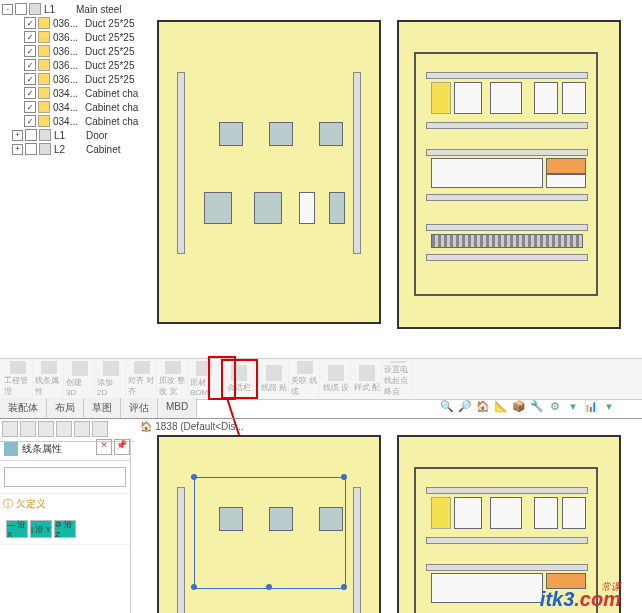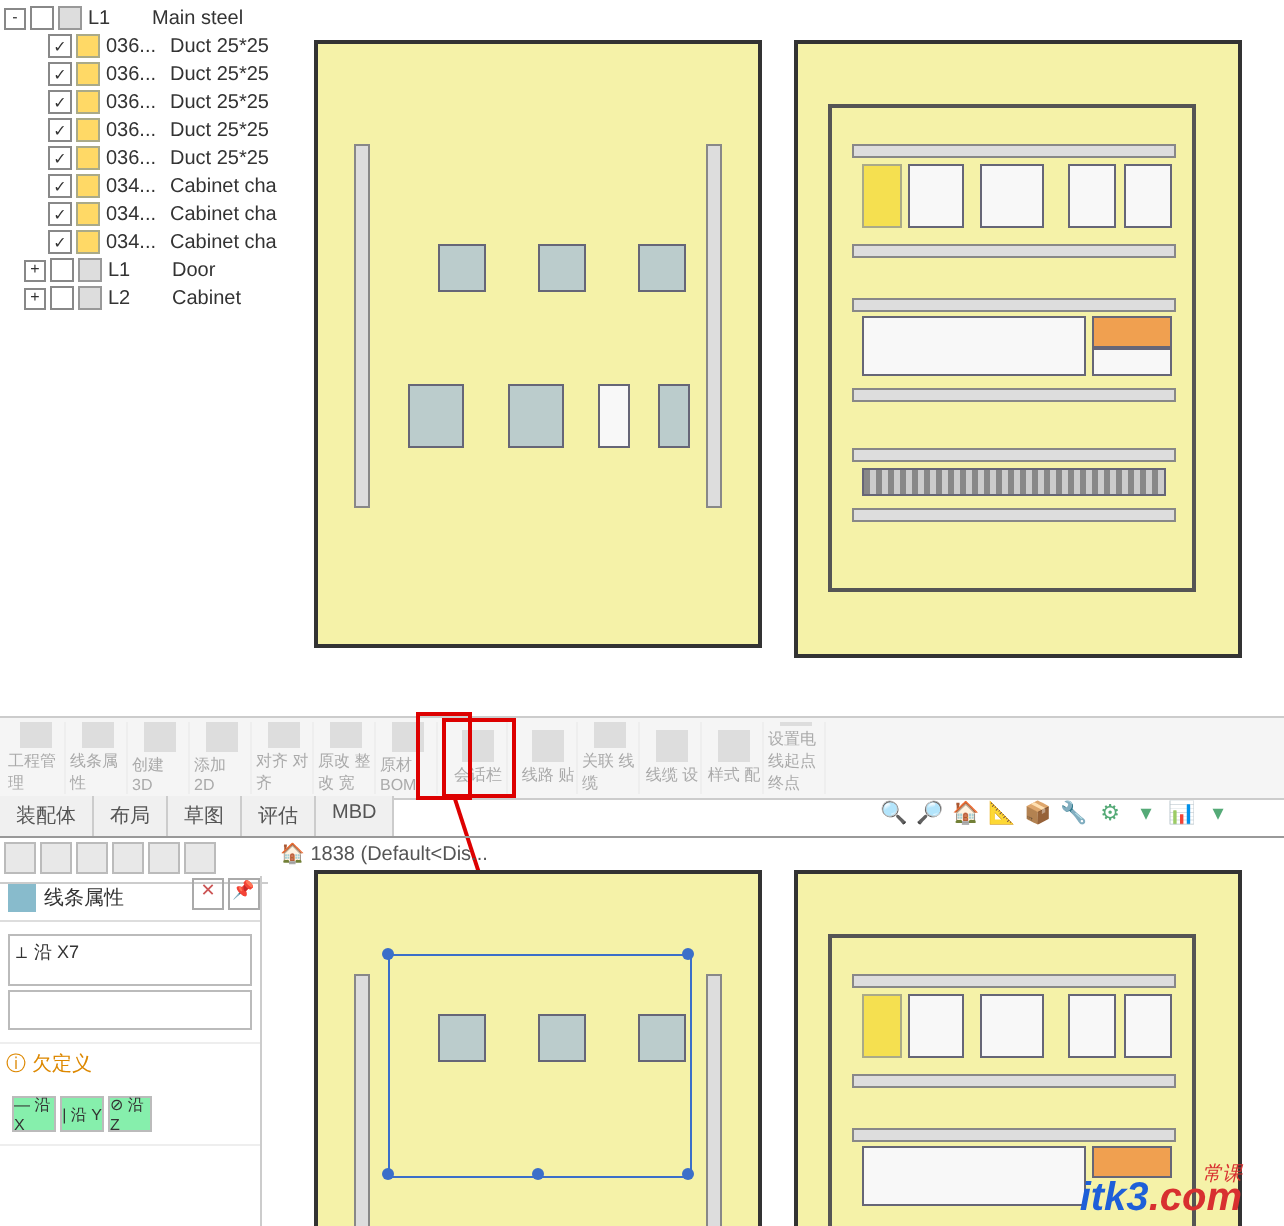--- a/index.html
+++ b/index.html
@@ -46,21 +46,21 @@
 .mgr-bar span{width:14px;height:14px;background:#e8e8e8;border:1px solid #bbb}
 .doc-lbl{position:absolute;top:421px;left:140px;font-size:10px;color:#555}
 .prop-panel{position:absolute;top:438px;left:0;width:130px;height:175px;border-right:1px solid #ccc;font-size:10px}
 .prop-hdr{display:flex;align-items:center;padding:4px;gap:4px;border-bottom:1px solid #ddd}
 .prop-hdr .ic{width:14px;height:14px;background:#8bc}
 .prop-sec{padding:4px;border-bottom:1px solid #eee}
 .prop-sec .ttl{font-weight:bold;color:#003;margin-bottom:2px;font-size:10px}
 .prop-box{border:1px solid #bbb;padding:2px;height:20px;margin:2px 0;font-size:9px}
 .warn{color:#d80;display:flex;align-items:center;gap:3px;padding:3px}
 .rel-btns{display:flex;flex-wrap:wrap;gap:2px;padding:2px}
-.rel-btns span{width:20px;height:16px;border:1px solid #bbb;background:#86efac;font-size:8px;display:flex;align-items:center;justify-content:center}
+.rel-btns span{width:20px;height:16px;border:1px solid #bbb;background:#14b8a6;font-size:8px;display:flex;align-items:center;justify-content:center}
 .top-ic{position:absolute;top:439px;right:512px;display:flex;gap:2px}
 .top-ic span{width:14px;height:14px;border:1px solid #aaa;font-size:9px;text-align:center;color:#c55}
 .logo{position:absolute;bottom:2px;right:21px;font-size:20px;font-weight:bold;font-style:italic}
 .logo .b{color:#1e5fd8}.logo .r{color:#d83030}
 .logo .t{position:absolute;top:-8px;right:0;font-size:10px;color:#d83030;font-weight:normal}
 .hl-red{position:absolute;border:2px solid #d00}
 </style>
 </head>
 <body>
 
@@ -276,21 +276,20 @@
   <span>✕</span>
   <span>📌</span>
 </div>
 
 <div class="prop-panel">
   <div class="prop-hdr">
     <span class="ic"></span>
     <span>线条属性</span>
   </div>
   <div class="prop-sec">
-    <div class="prop-box">⊥ 沿 X7</div>
     <div class="prop-box" style="height:14px"></div>
   </div>
   <div class="warn">
     <span>ⓘ</span>
     <span>欠定义</span>
   </div>
   <div class="prop-sec">
     <div class="rel-btns" id="relbtns">
         <span>— 沿 X</span>
         <span>| 沿 Y</span>

